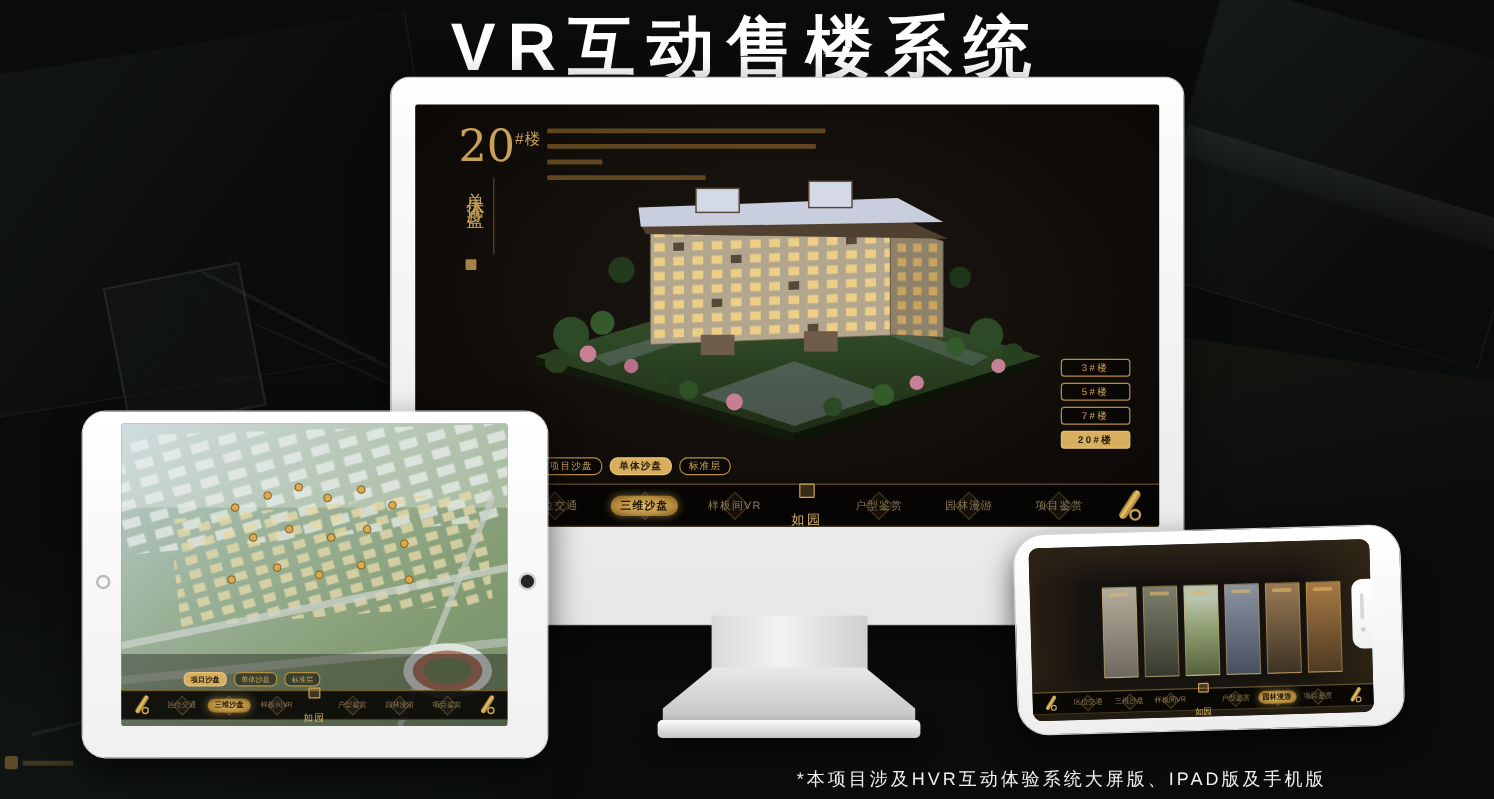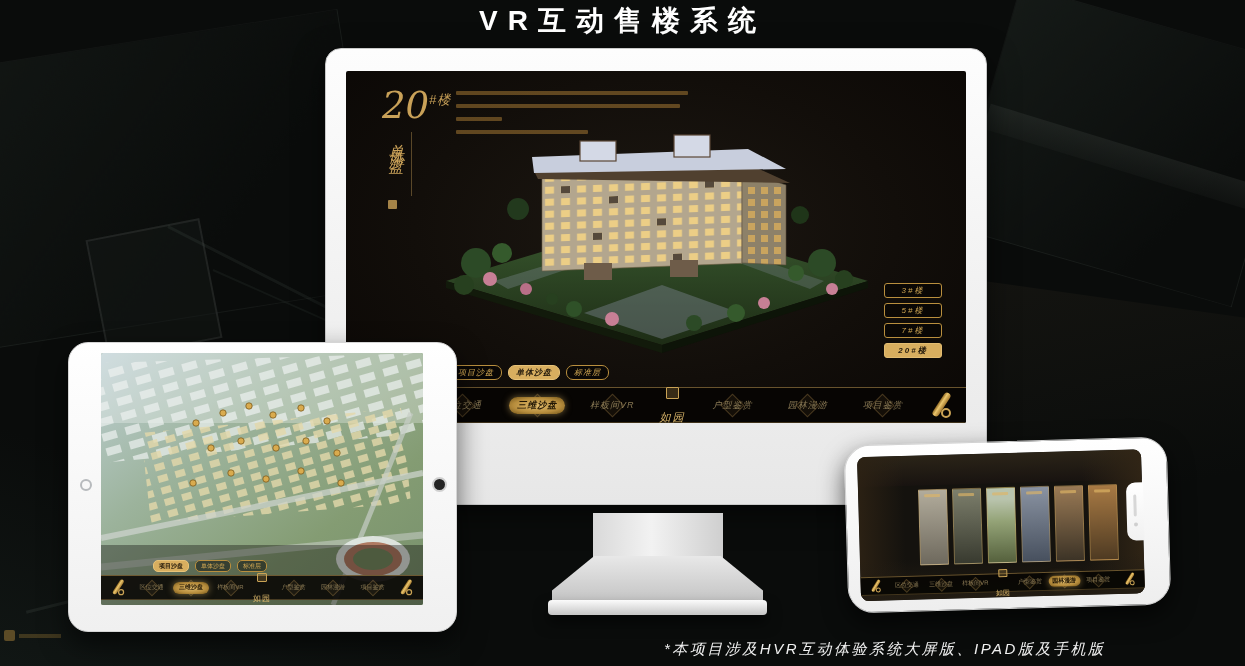--- a/index.html
+++ b/index.html
@@ -27,28 +27,28 @@
     background:linear-gradient(160deg,rgba(55,48,36,.22),rgba(10,12,11,0) 70%);}
   .bg-map-bl{left:0px;top:430px;width:460px;height:240px;
     background:linear-gradient(20deg,rgba(30,42,38,.35),rgba(10,12,11,0) 60%);}
   .bg-road4{left:20px;top:560px;width:420px;height:3px;transform:rotate(-14deg);
     background:rgba(120,140,130,.12);}
   .bg-logo-hint{left:4px;top:630px;width:11px;height:11px;background:rgba(186,142,62,.45);border-radius:2px;}
   .bg-logo-bar{left:19px;top:634px;width:42px;height:4px;background:rgba(186,142,62,.28);}
 
   
   .page-title{position:absolute;top:2px;left:0;width:100%;text-align:center;
-    color:#ffffff;font-size:28px;font-weight:bold;letter-spacing:10px;z-index:1;}
+    color:#ffffff;font-size:56px;font-weight:bold;letter-spacing:10px;z-index:1;}
   .footnote{position:absolute;left:664px;top:640px;color:#f0f0f0;font-size:15px;
-    letter-spacing:2.5px;z-index:6;font-style:italic;}
-
-  
-  .monitor{position:absolute;left:325px;top:48px;width:660px;height:455px;z-index:2;
+    letter-spacing:2.5px;z-index:6;}
+
+  
+  .monitor{position:absolute;left:325px;top:64px;width:660px;height:455px;z-index:2;
     background:linear-gradient(#fdfdfd,#e7e7e7);border-radius:16px;
-    border:1px solid #c9c9c9;box-shadow:0 10px 30px rgba(0,0,0,.55);font-style:italic;}
+    border:1px solid #c9c9c9;box-shadow:0 10px 30px rgba(0,0,0,.55);}
   .monitor-screen{position:absolute;left:20px;top:22px;width:620px;height:352px;
     background:radial-gradient(ellipse at 50% 45%,#1d1812 0%,#120e0a 55%,#0a0705 100%);
     border-radius:2px;overflow:hidden;}
   .stand-neck{position:absolute;left:593px;top:513px;width:130px;height:58px;z-index:2;
     background:linear-gradient(90deg,#d9d9d9,#f2f2f2 45%,#cfcfcf);}
   .stand-flare{position:absolute;left:552px;top:556px;width:211px;height:48px;z-index:2;
     background:linear-gradient(#e8e8e8,#c2c2c2);
     clip-path:polygon(20% 0,80% 0,100% 72%,100% 100%,0 100%,0 72%);}
   .stand-foot{position:absolute;left:548px;top:600px;width:219px;height:15px;z-index:2;
     border-radius:4px;background:linear-gradient(#fbfbfb,#c6c6c6);

